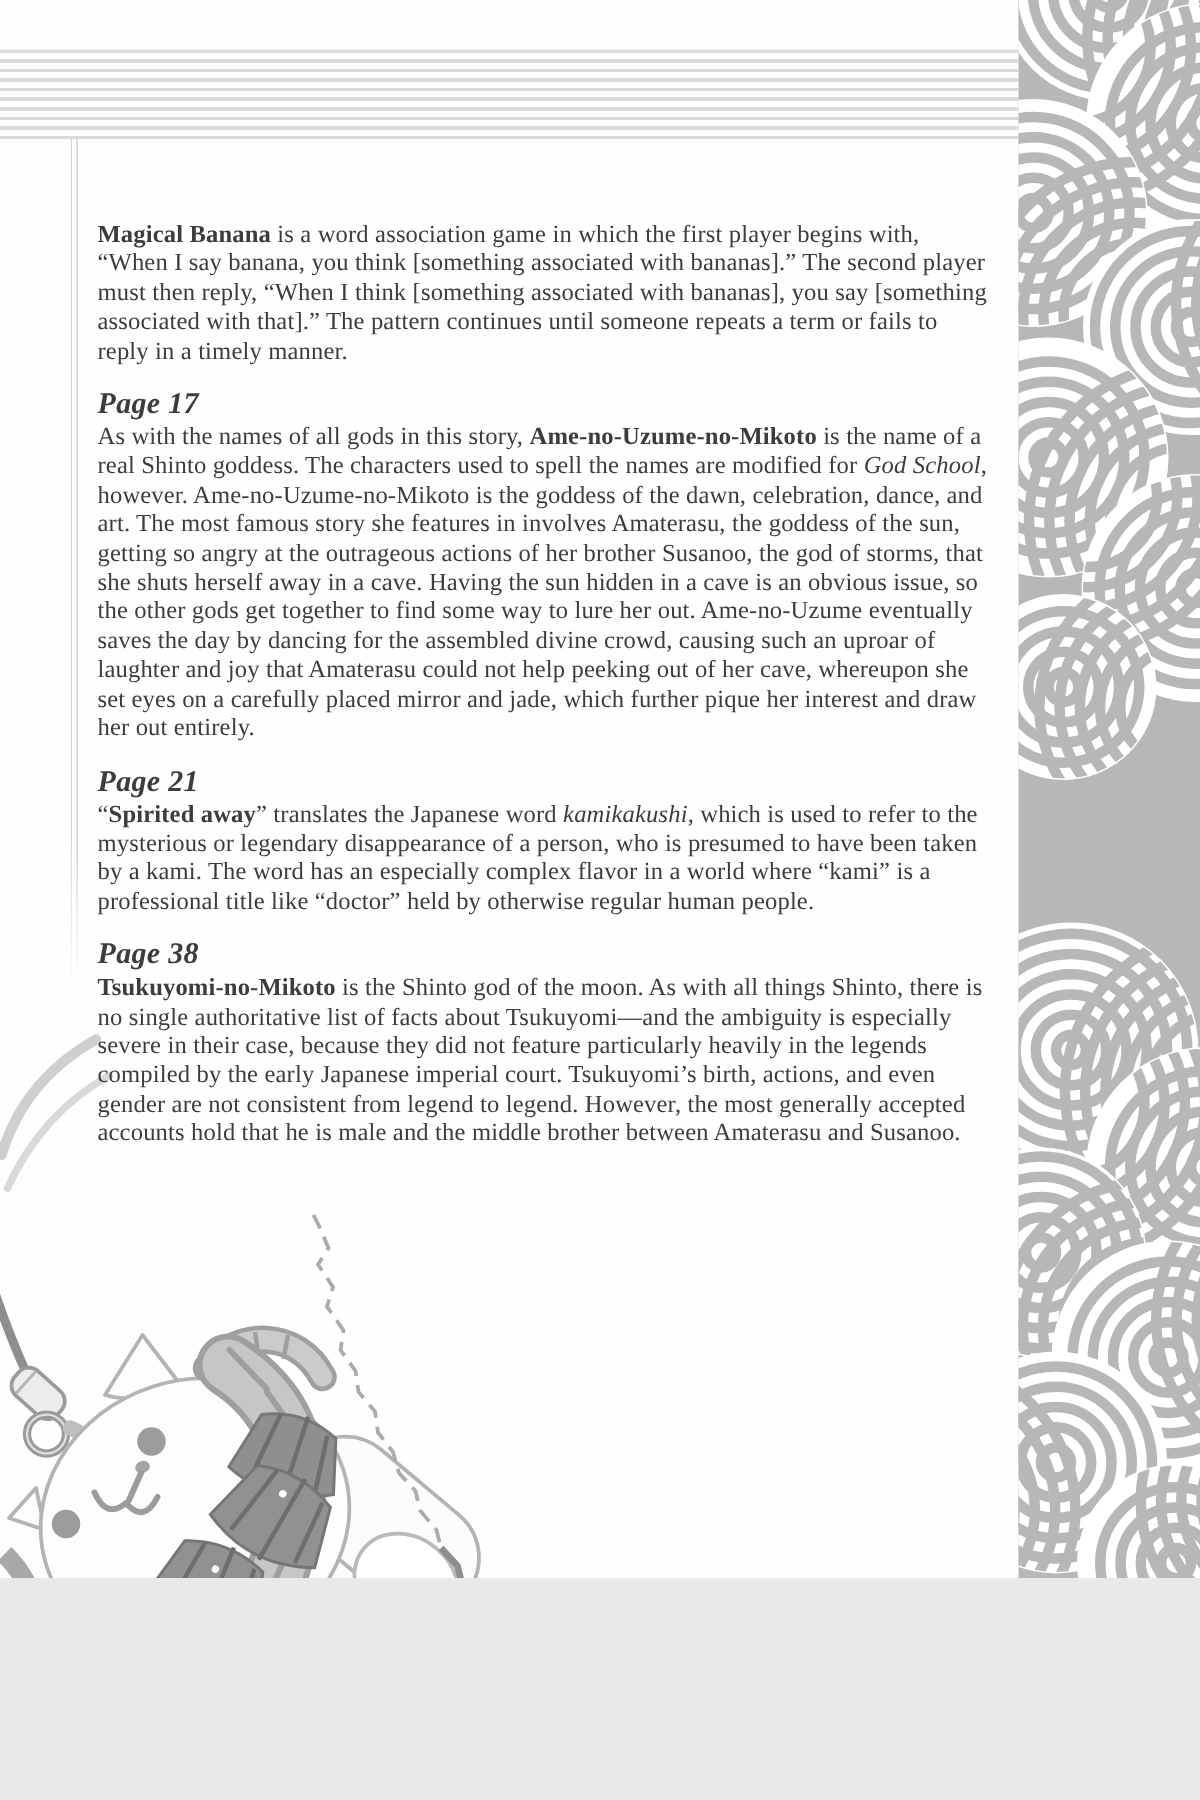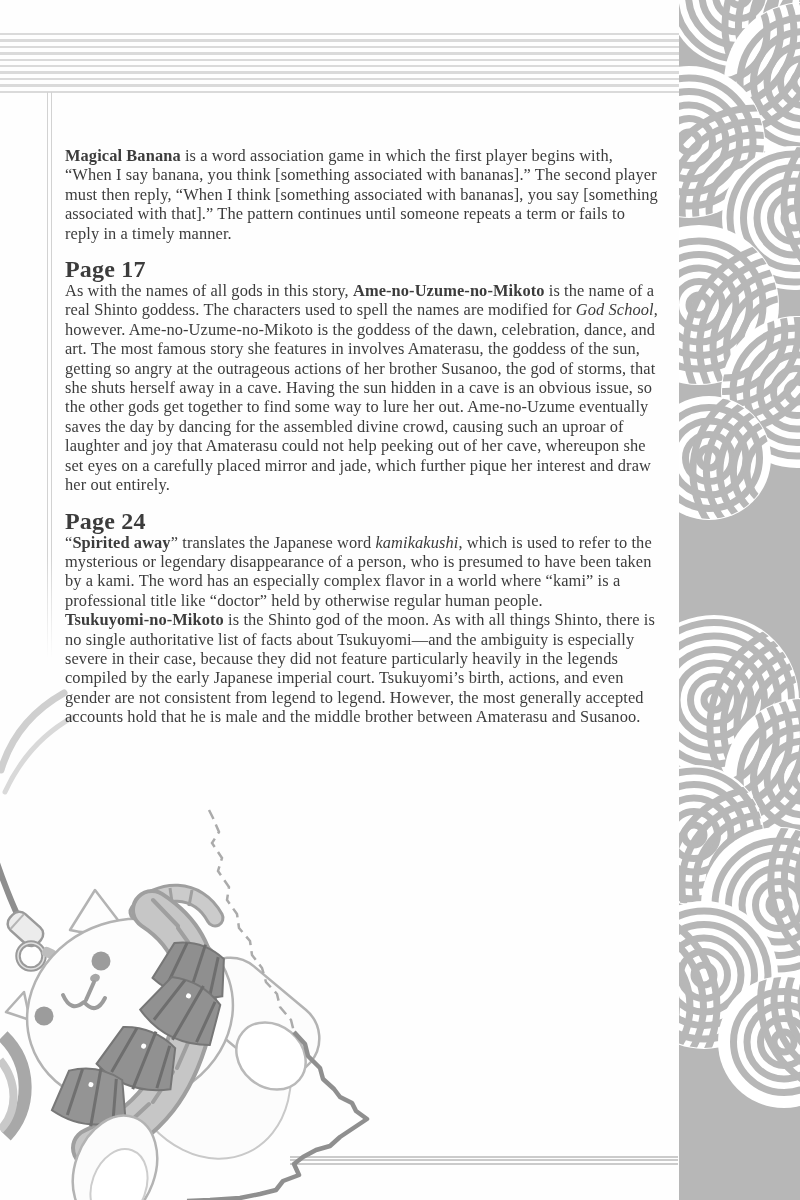--- a/index.html
+++ b/index.html
@@ -1,18 +1,18 @@
 <!DOCTYPE html>
 <html style="--page-bg: #fefefe; --text-color: #3c3c3c; --sidebar-gray: #b7b7b7; --rule-gray: #dadada;"><head>
 <meta charset="utf-8">
 <style>
   html,body{margin:0;padding:0;background:#e9e9e9;}
   .page{
     position:relative;
-    width:800px;height:1200px;
+    width:800px;height:1052px;
     background:var(--page-bg,#fefefe);
     overflow:hidden;
     font-family:"Liberation Serif",serif;
     color:var(--text-color,#3c3c3c);
   }
   
   .top-rules{
     position:absolute;left:0;top:33px;width:679px;height:60px;
     background:repeating-linear-gradient(180deg,
       var(--rule-gray,#dadada) 0px, var(--rule-gray,#dadada) 2.4px,
@@ -29,22 +29,22 @@
   .sidebar{
     position:absolute;left:679px;top:0;width:121px;height:1200px;
     background:var(--sidebar-gray,#b7b7b7);
   }
   .sidebar svg{display:block;width:100%;height:100%;}
   
   .notes{
     position:absolute;left:65px;top:146px;width:596px;z-index:3;
   }
   .sec-heading{
-    font-size:24px;line-height:23px;font-weight:bold;
-    margin:15px 0 0 0;letter-spacing:.2px;
+    font-size:20px;line-height:23px;font-weight:bold;
+    margin:15px 0 0 0;letter-spacing:.2px;font-style:italic;
   }
   .sec-body{
     font-size:16.4px;line-height:19.4px;margin:0;
     letter-spacing:.1px;
   }
   .sec-body b{font-weight:bold;}
   .sec-body i{}
   
   .illustration{
     position:absolute;left:0;top:640px;width:400px;height:560px;z-index:1;
@@ -300,22 +300,23 @@
             <circle cx="176.4470958122162" cy="1000.75" r="94.92" fill="none" stroke="#b7b7b7" stroke-width="7"></circle>
           </g>
         </g>
       </svg>
   </aside>
 
   <main class="notes">
       <p class="sec-body"><b>Magical Banana</b><span> is a word association game in which the first player begins with, “When I say banana, you think [something associated with bananas].” The second player must then reply, “When I think [something associated with bananas], you say [something associated with that].” The pattern continues until someone repeats a term or fails to reply in a timely manner.</span></p>
       <h2 class="sec-heading">Page 17</h2>
       <p class="sec-body"><span>As with the names of all gods in this story, </span><b>Ame-no-Uzume-no-Mikoto</b><span> is the name of a real Shinto goddess. The characters used to spell the names are modified for </span><i>God School</i><span>, however. Ame-no-Uzume-no-Mikoto is the goddess of the dawn, celebration, dance, and art. The most famous story she features in involves Amaterasu, the goddess of the sun, getting so angry at the outrageous actions of her brother Susanoo, the god of storms, that she shuts herself away in a cave. Having the sun hidden in a cave is an obvious issue, so the other gods get together to find some way to lure her out. Ame-no-Uzume eventually saves the day by dancing for the assembled divine crowd, causing such an uproar of laughter and joy that Amaterasu could not help peeking out of her cave, whereupon she set eyes on a carefully placed mirror and jade, which further pique her interest and draw her out entirely.</span></p>
-      <h2 class="sec-heading">Page 24</h2>
+      <h2 class="sec-heading">Page 21</h2>
       <p class="sec-body"><span>“</span><b>Spirited away</b><span>” translates the Japanese word </span><i>kamikakushi</i><span>, which is used to refer to the mysterious or legendary disappearance of a person, who is presumed to have been taken by a kami. The word has an especially complex flavor in a world where “kami” is a professional title like “doctor” held by otherwise regular human people.</span></p>
+      <h2 class="sec-heading">Page 38</h2>
       <p class="sec-body"><b>Tsukuyomi-no-Mikoto</b><span> is the Shinto god of the moon. As with all things Shinto, there is no single authoritative list of facts about Tsukuyomi—and the ambiguity is especially severe in their case, because they did not feature particularly heavily in the legends compiled by the early Japanese imperial court. Tsukuyomi’s birth, actions, and even gender are not consistent from legend to legend. However, the most generally accepted accounts hold that he is male and the middle brother between Amaterasu and Susanoo.</span></p>
     </main>
 
   <svg class="illustration" viewBox="0 0 400 560">
 
     <path d="M 64 53 Q 16 80 1 130" fill="none" stroke="#cfcfcf" stroke-width="7" stroke-linecap="round"></path>
     <path d="M 73 77 Q 28 102 5 152" fill="none" stroke="#d9d9d9" stroke-width="5" stroke-linecap="round"></path>
     <path d="M -3 223 Q 7 252 17 274" fill="none" stroke="#8e8e8e" stroke-width="6" stroke-linecap="round"></path>
 
     <g transform="rotate(42 24 289)">

